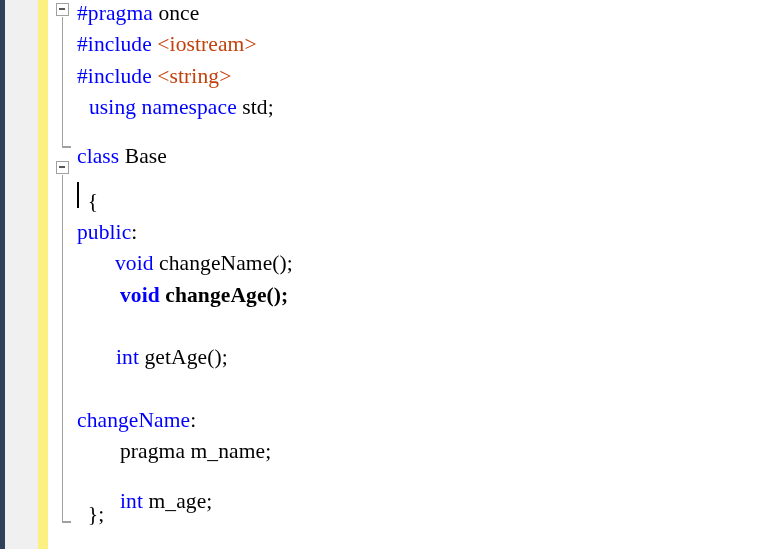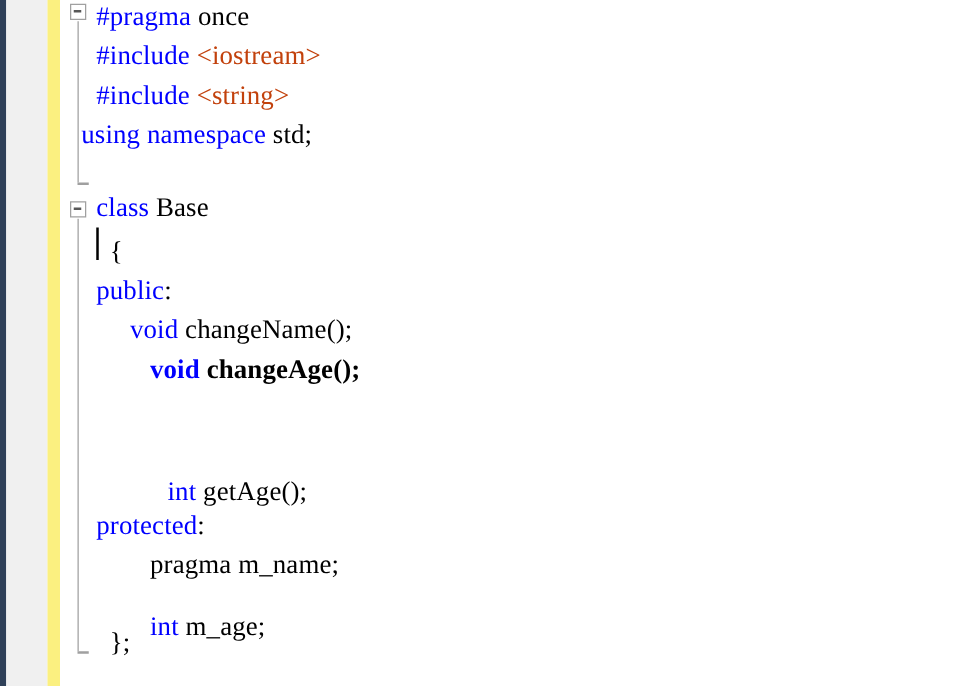--- a/index.html
+++ b/index.html
@@ -141,29 +141,29 @@
         <div class="fold-box" style="left: 8px; top: 161px;">
           <span class="minus"></span>
         </div>
         <div class="fold-line" style="left: 13.7px; top: 175px; height: 346px;"></div>
         <div class="fold-foot" style="left: 13.7px; top: 521px;"></div>
       </div>
     <div id="code-lines">
         <div class="code-line" style="top: -2px; left: 29px;"><span class="tok-preproc">#pragma</span><span class="tok-plain"> </span><span class="tok-plain">once</span></div>
         <div class="code-line" style="top: 29.3px; left: 29px;"><span class="tok-preproc">#include</span><span class="tok-plain"> </span><span class="tok-string">&lt;iostream&gt;</span></div>
         <div class="code-line" style="top: 60.6px; left: 29px;"><span class="tok-preproc">#include</span><span class="tok-plain"> </span><span class="tok-string">&lt;string&gt;</span></div>
-        <div class="code-line" style="top: 91.9px; left: 17px;"><span class="tok-kw">using namespace</span><span class="tok-plain"> std;</span></div>
+        <div class="code-line" style="top: 91.9px; left: 41px;"><span class="tok-kw">using namespace</span><span class="tok-plain"> std;</span></div>
         <div class="code-line" style="top: 123.2px; left: 29px;">&nbsp;</div>
-        <div class="code-line" style="top: 151px; left: 29px;"><span class="tok-kw">class</span><span class="tok-plain"> Base</span></div>
+        <div class="code-line" style="top: 141px; left: 29px;"><span class="tok-kw">class</span><span class="tok-plain"> Base</span></div>
         <div class="code-line" style="top: 185.8px; left: 39.75px;"><span class="tok-plain">{</span></div>
         <div class="code-line" style="top: 217.1px; left: 29px;"><span class="tok-kw">public</span><span class="tok-plain">:</span></div>
-        <div class="code-line" style="top: 248.4px; left: 56px;"><span class="tok-kw">void</span><span class="tok-plain"> changeName();</span></div>
+        <div class="code-line" style="top: 248.4px; left: 67px;"><span class="tok-kw">void</span><span class="tok-plain"> changeName();</span></div>
         <div class="code-line" style="top: 279.7px; left: 72px; font-weight: bold;"><span class="tok-kw">void</span><span class="tok-plain"> changeAge();</span></div>
-        <div class="code-line" style="top: 342.3px; left: 86px; margin-top: 36px;"><span class="tok-kw">int</span><span class="tok-plain"> getAge();</span></div>
-        <div class="code-line" style="top: 404.9px; left: 29px;"><span class="tok-kw">protected</span><span class="tok-plain">:</span></div>
+        <div class="code-line" style="top: 342.3px; left: 68px;"><span class="tok-kw">int</span><span class="tok-plain"> getAge();</span></div>
+        <div class="code-line" style="top: 404.9px; left: 29px;"><span class="tok-kw">changeName</span><span class="tok-plain">:</span></div>
         <div class="code-line" style="top: 436.2px; left: 72px;"><span class="tok-plain">pragma m_name;</span></div>
         <div class="code-line" style="top: 486px; left: 72px; font-family: Liberation Serif, serif;"><span class="tok-kw">int</span><span class="tok-plain"> m_age;</span></div>
         <div class="code-line" style="top: 498.8px; left: 39.75px;"><span class="tok-plain">};</span></div>
       </div>
     <div id="text-caret" style="left: 29px; top: 182px; height: 26px;"></div>
   </div>
 
 </div>
 
 </body></html>

